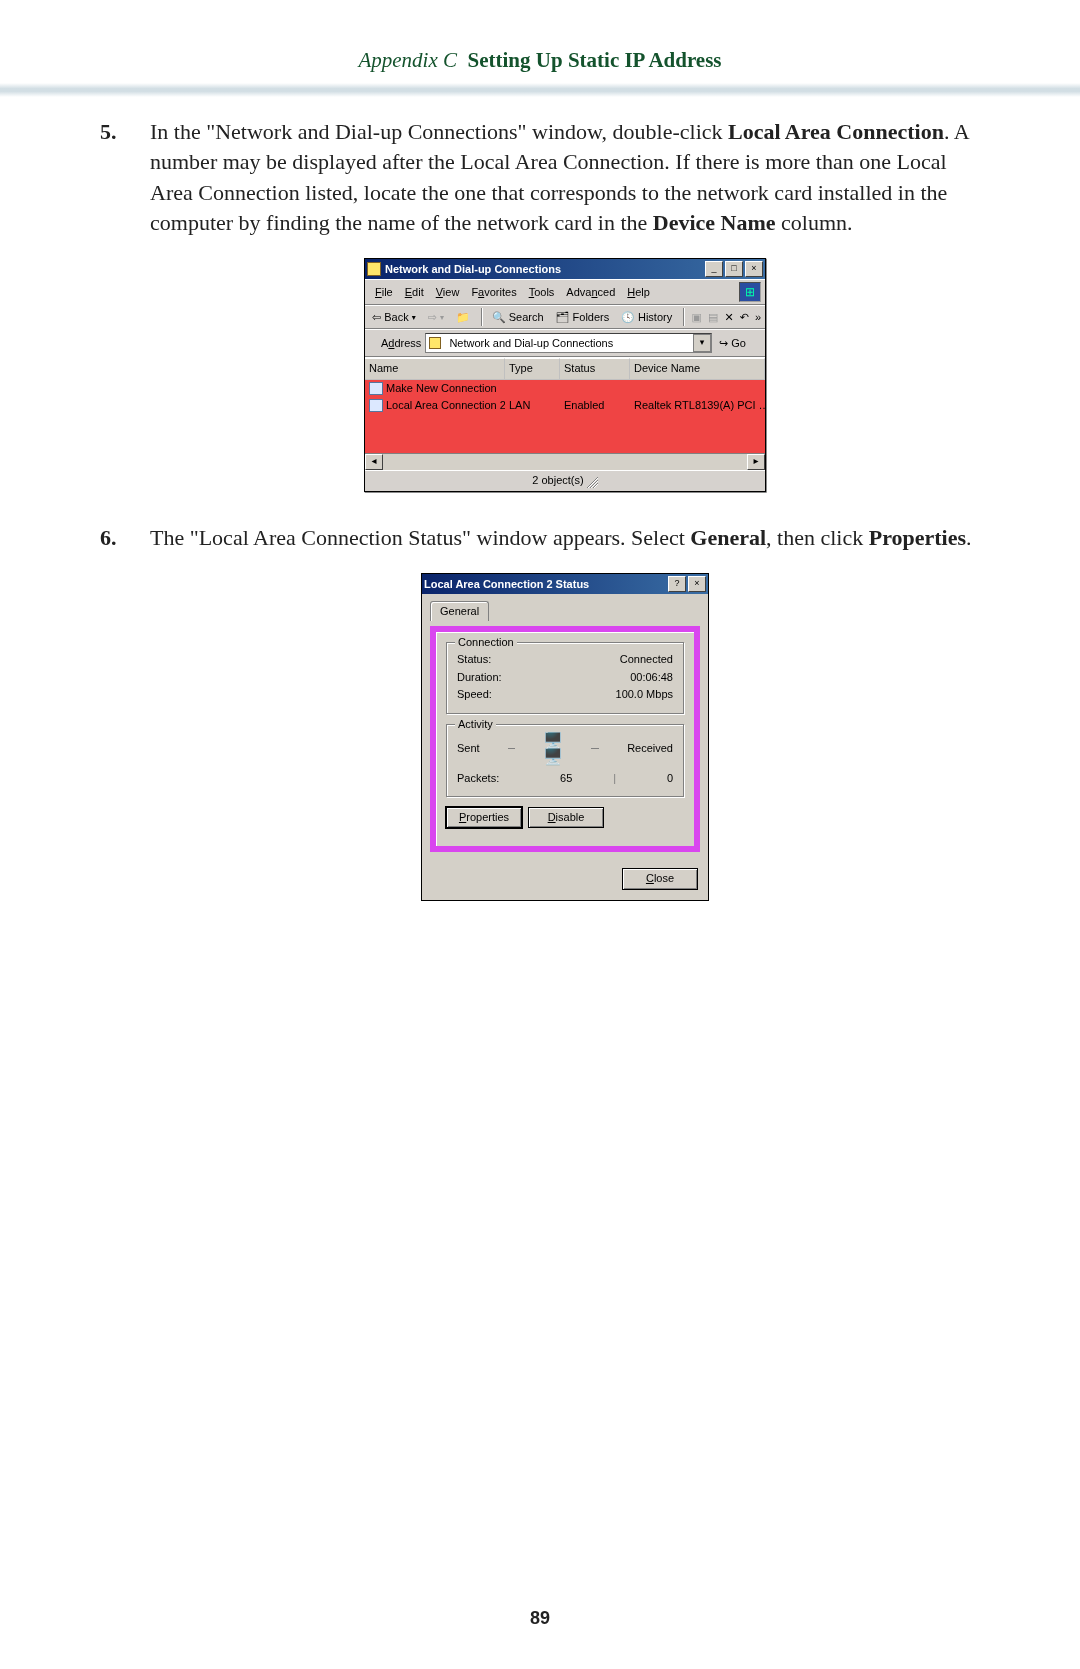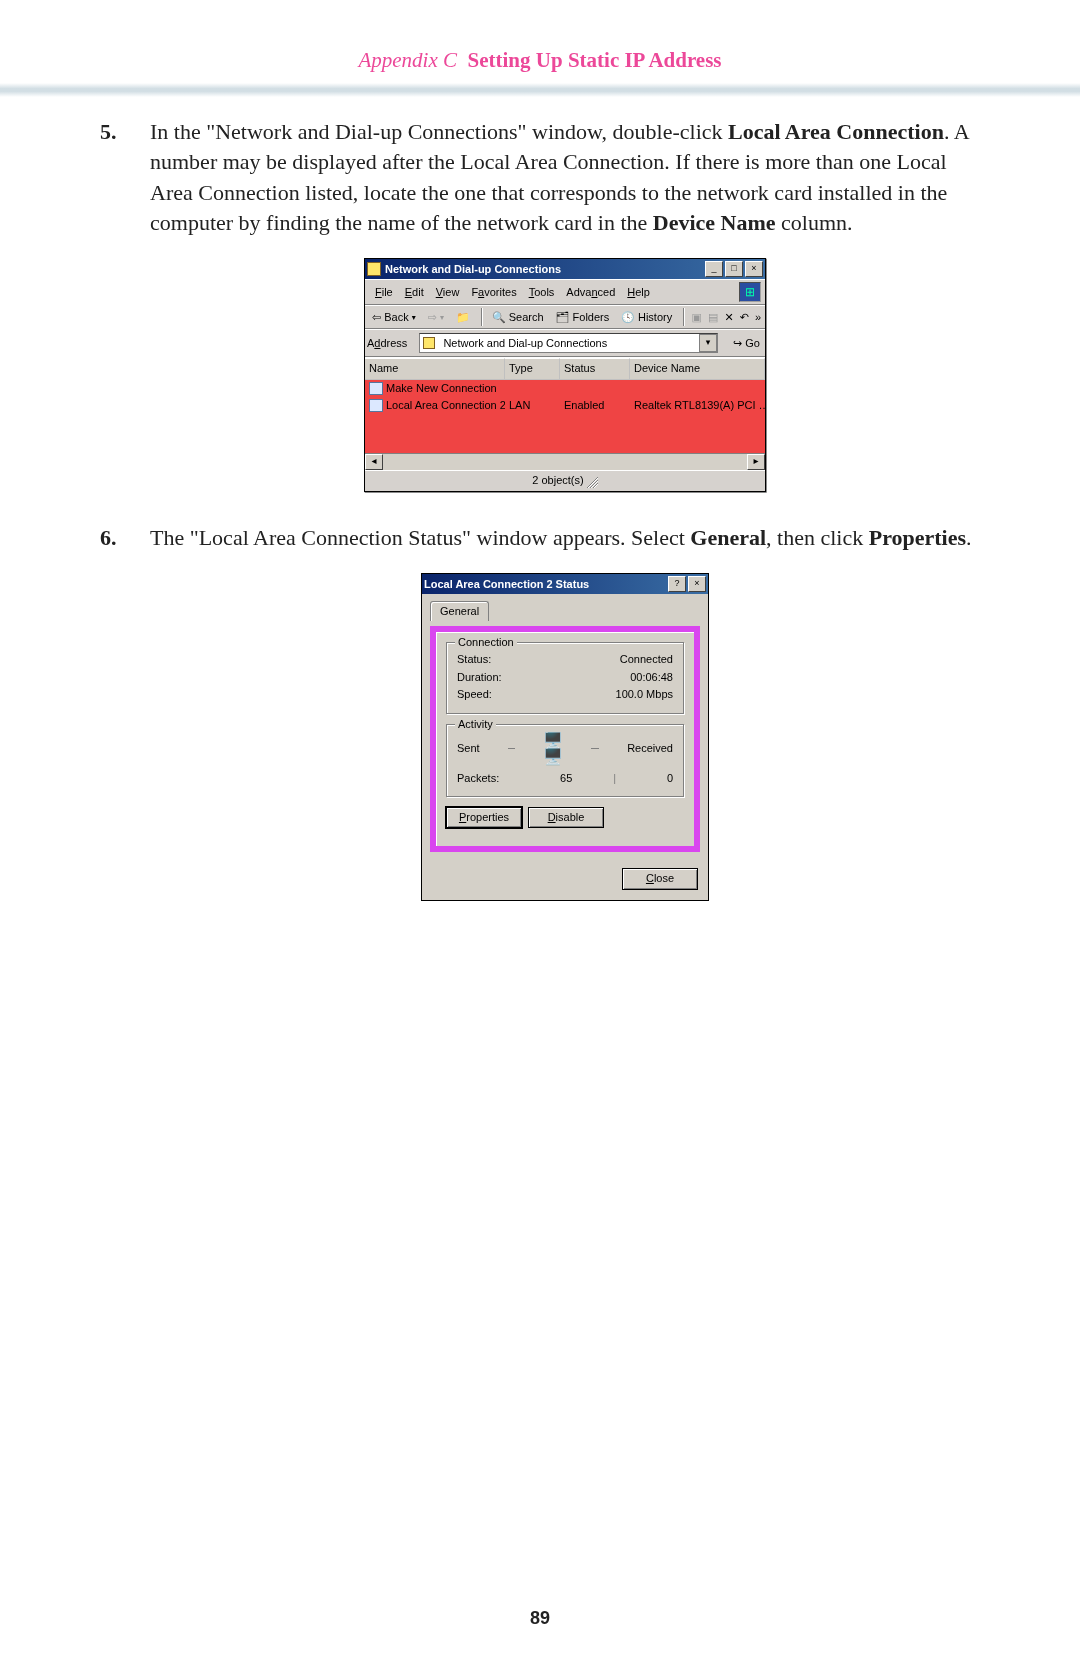--- a/index.html
+++ b/index.html
@@ -14,21 +14,21 @@
     width: 1080px;
     min-height: 1669px;
     position: relative;
     box-sizing: border-box;
   }
   .header {
     text-align: center;
     padding-top: 48px;
     font-size: 21px;
     font-weight: 600;
-    color: #ec4899;
+    color: #14532d;
   }
   .header .thin {
     font-weight: 400;
     font-style: italic;
   }
   .hr-band {
     margin-top: 10px;
     height: 14px;
     background: linear-gradient(to bottom,
       rgba(180,200,210,0.0) 0%,
@@ -145,22 +145,22 @@
   }
   .toolbar .tbtn { display: flex; align-items: center; gap: 3px; padding: 1px 3px; }
   .toolbar .sep {
     width: 1px; height: 18px; background: #808080;
     box-shadow: 1px 0 #fff;
     margin: 0 2px;
   }
   .addr {
     display: flex;
     align-items: center;
-    gap: 12px;
-    padding: 3px 2px;
+    gap: 4px;
+    padding: 3px 16px;
     border-top: 1px solid #fff;
     border-bottom: 1px solid #808080;
     font-size: 11px;
   }
   .addr .field {
     flex: 1;
     background: #fff;
     border: 1px solid #808080;
     border-top-color: #404040;
     height: 18px;

